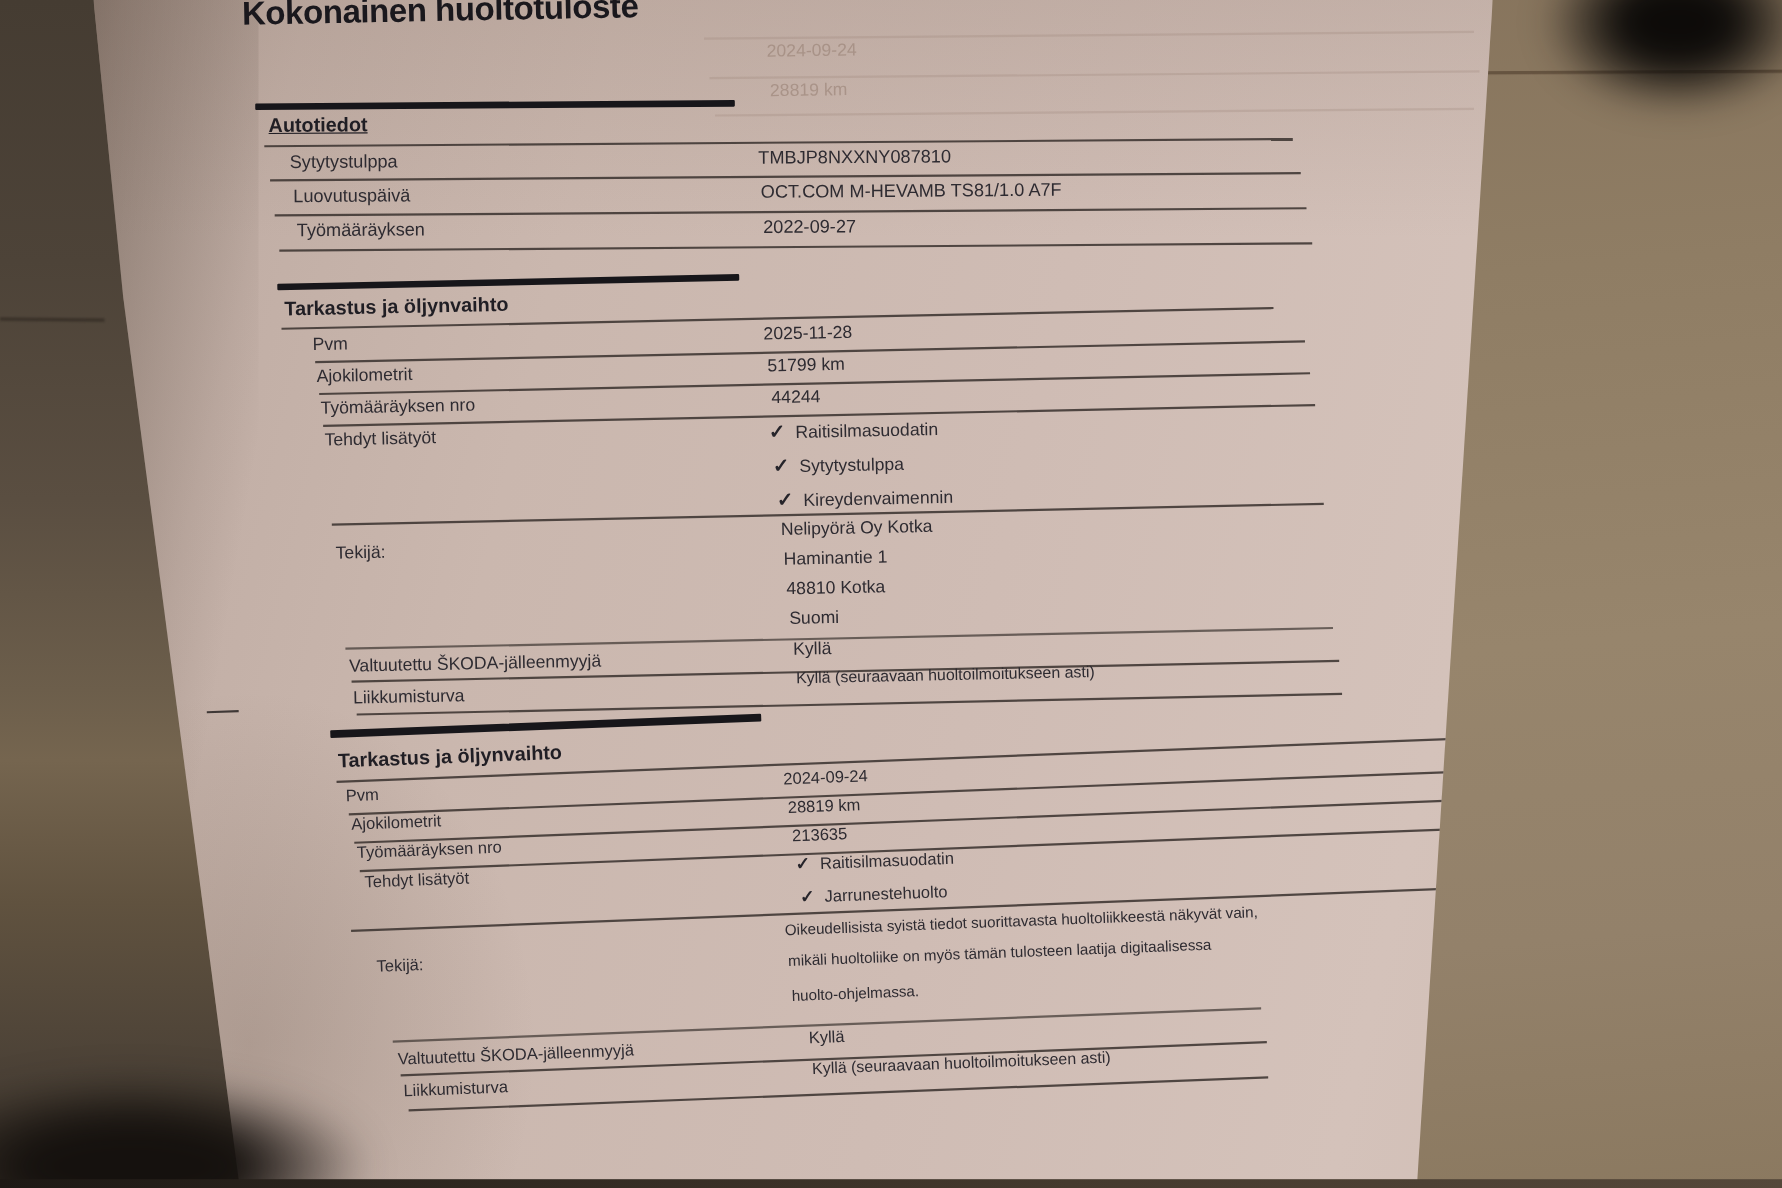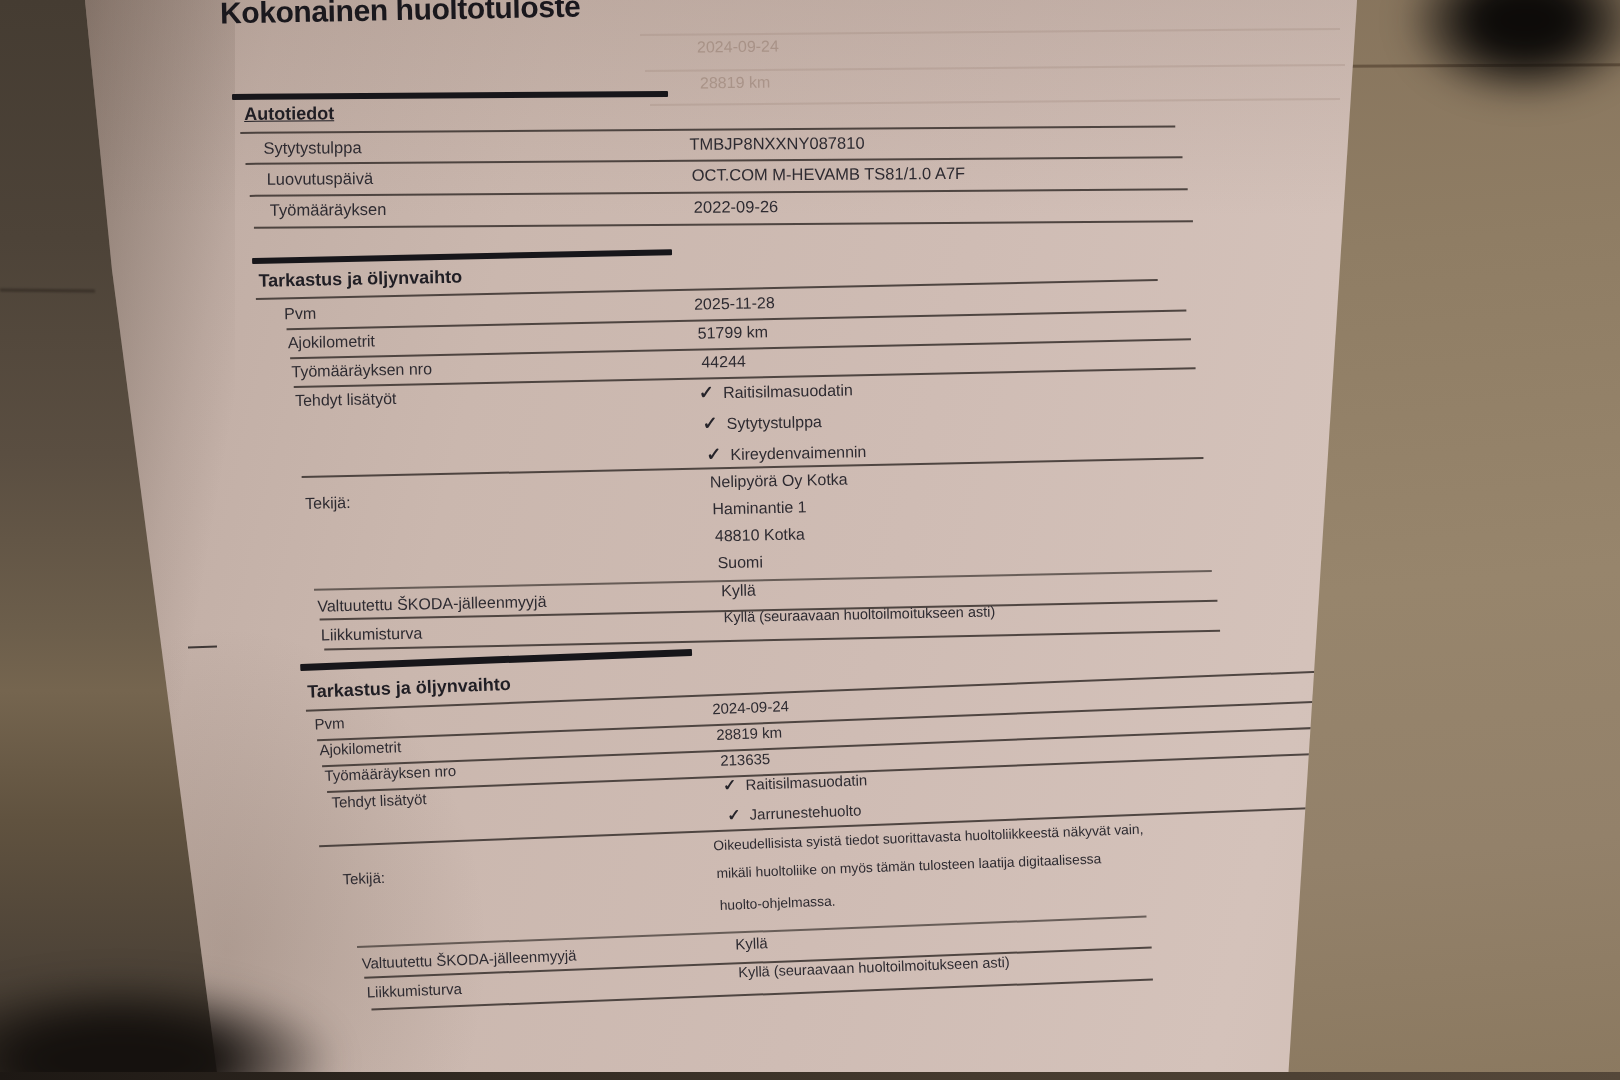--- a/index.html
+++ b/index.html
@@ -113,21 +113,21 @@
 
       <div class="lbl" style="left:31px; top:47px;">Sytytystulppa</div>
       <div class="val" style="left:457px; top:46px;">TMBJP8NXXNY087810</div>
       <div class="rule" style="left:13px; top:71px;  width:937px;"></div>
 
       <div class="lbl" style="left:34px; top:78px;">Luovutuspäivä</div>
       <div class="val" style="left:459px; top:77px;">OCT.COM M-HEVAMB TS81/1.0 A7F</div>
       <div class="rule" style="left:17px; top:103px; width:938px;"></div>
 
       <div class="lbl" style="left:37px; top:109px;">Työmääräyksen</div>
-      <div class="val" style="left:461px; top:109px;">2022-09-26</div>
+      <div class="val" style="left:461px; top:109px;">2022-09-27</div>
       <div class="rule" style="left:21px; top:135px; width:939px;"></div>
     </div>
 
     <div class="section sec2">
       <div class="bar" style="left:2px; top:2px; width:420px;"></div>
       <div class="heading" style="left:8px; top:15px;">Tarkastus ja öljynvaihto</div>
       <div class="rule" style="left:5px;  top:42px;  width:902px;"></div>
 
       <div class="lbl" style="left:33px; top:50px;">Pvm</div>
       <div class="val" style="left:443px; top:49px;">2025-11-28</div>

